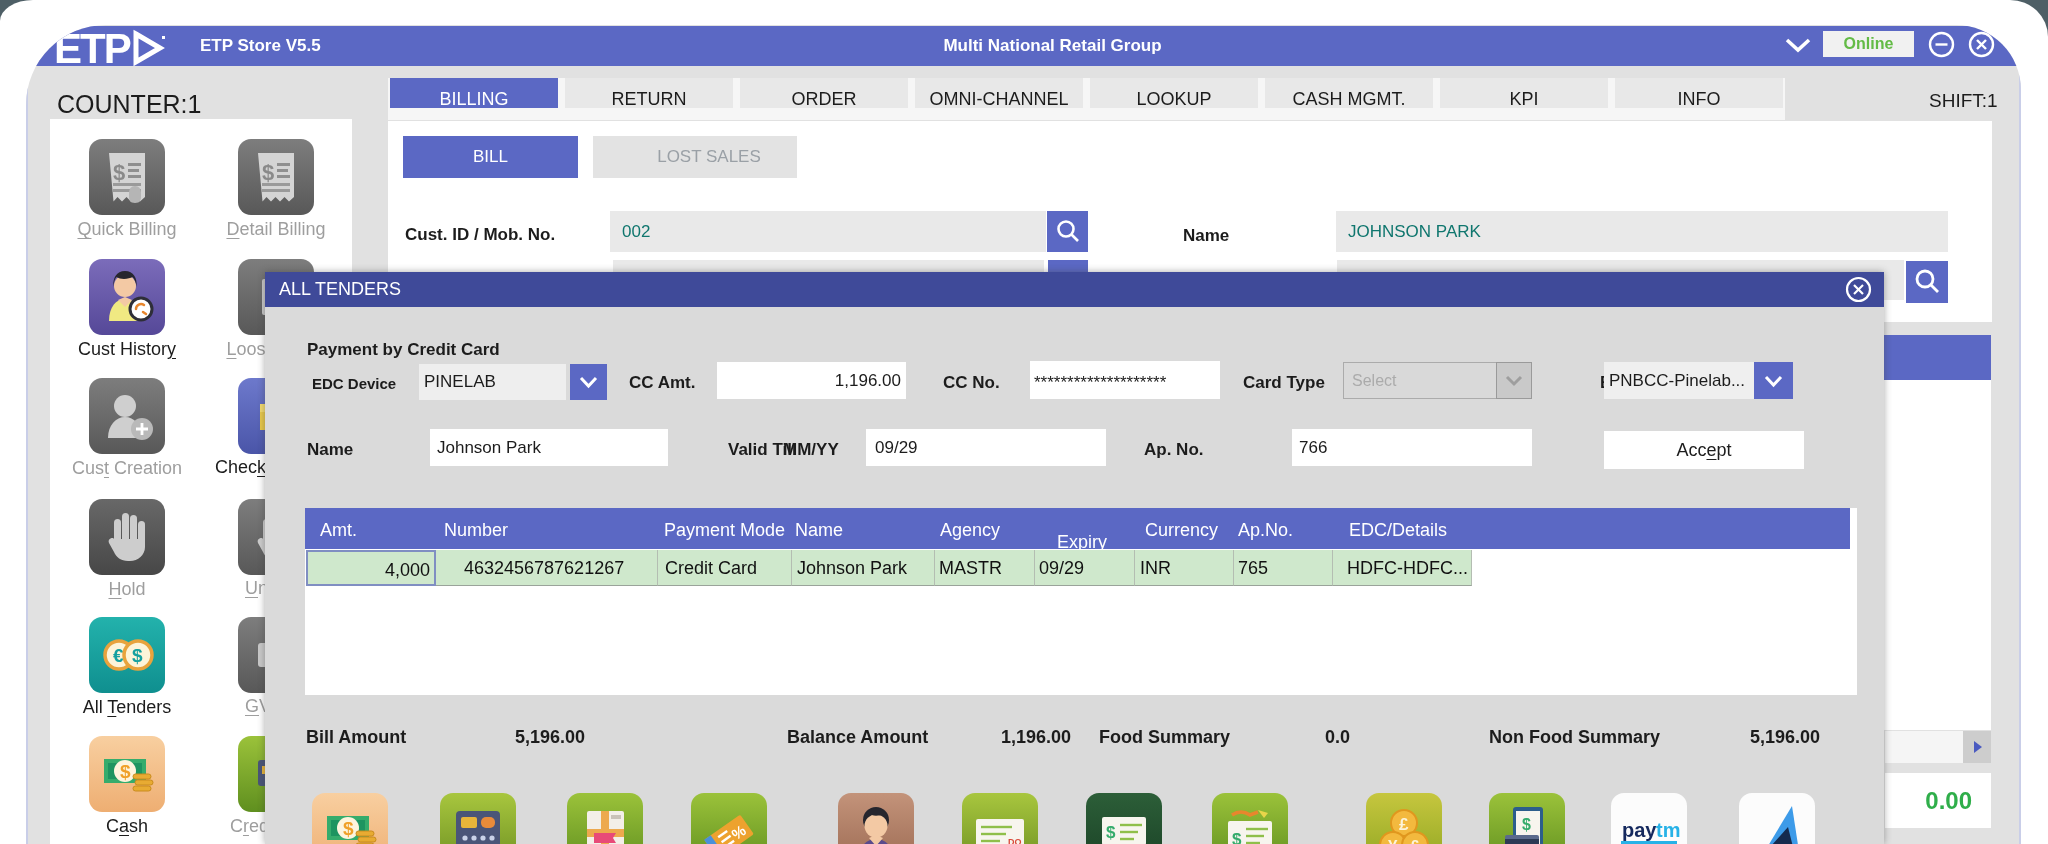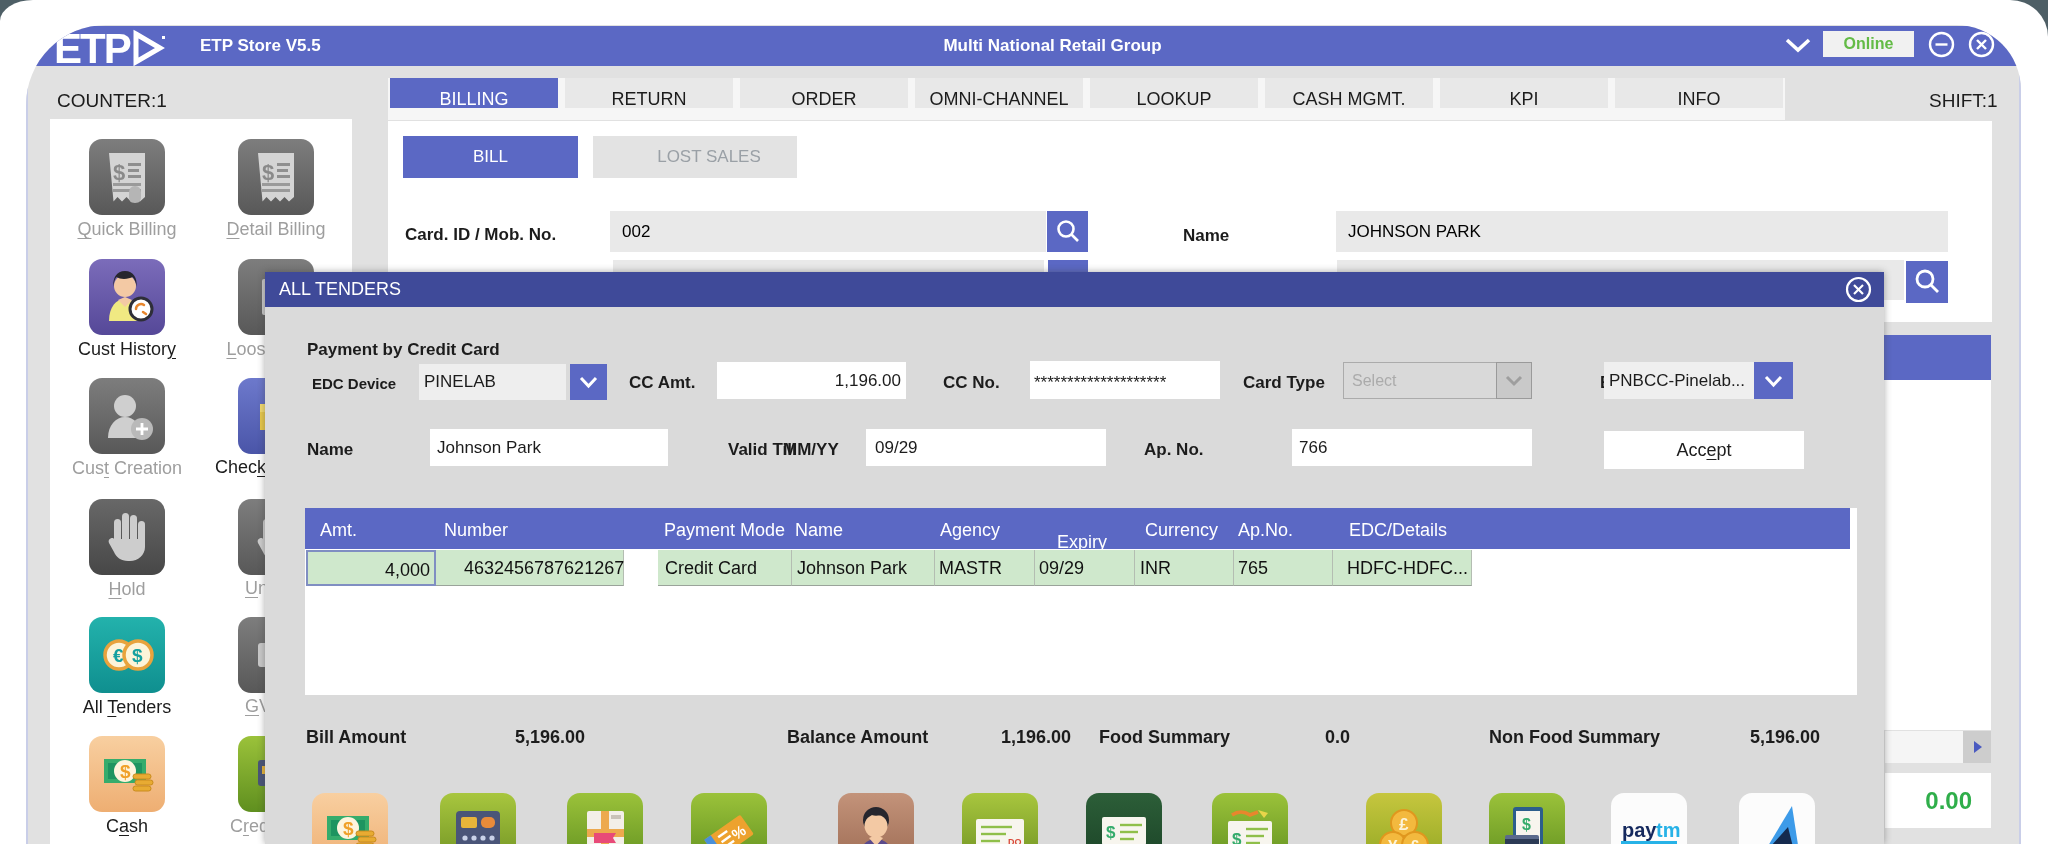--- a/index.html
+++ b/index.html
@@ -6,21 +6,21 @@
   html,body { width:2048px; height:844px; overflow:hidden; }
   body { background:#4e5f66; font-family:"Liberation Sans", sans-serif; }
   #root { position:relative; width:2048px; height:844px; overflow:hidden; }
   .abs { position:absolute; }
   .whitebg { left:0; top:0; width:2048px; height:844px; background:#fff; border-top-left-radius:33px 21px; border-top-right-radius:38px 37px; }
   .win { left:26px; top:25px; width:1995px; height:819px; background:#e1e1e1; border-radius:80px 65px 0 0; overflow:hidden; }
   .titlebar { left:0; top:1px; width:1995px; height:40px; background:#5b68c4; }
   .t17b { font-size:17px; font-weight:bold; color:#fff; }
   .lbl { font-size:17px; font-weight:bold; color:#1c1c1c; }
   .panel { background:#fff; }
-  .input { background:#e9e9e9; font-size:17px; color:#000000; }
+  .input { background:#e9e9e9; font-size:17px; color:#0f766e; }
   .tab { top:78px; height:30px; background:#e8e8e8; color:#1c1c1c; font-size:18px; text-align:center; line-height:42px; }
   .field { background:#fff; font-size:17px; color:#1c1c1c; }
   .blue { background:#5b68c4; }
   .slbl { width:140px; margin-left:-32px; text-align:center; font-size:18px; color:#1c1c1c; white-space:nowrap; }
   .slbl.dis { color:#9e9e9e; }
   .slbl u { text-underline-offset:3px; }
   .grc { top:0; height:36px; line-height:36px; background:#cfe8cc; border-right:1px solid #b4bdb2; border-bottom:1px solid #9aa39a; }
   #summary span { white-space:nowrap; }
 
 
@@ -52,21 +52,21 @@
       <circle cx="13.5" cy="13.5" r="11.5" fill="none" stroke="#fff" stroke-width="2.4"></circle>
       <line x1="7.5" y1="13.5" x2="19.5" y2="13.5" stroke="#fff" stroke-width="2.4"></line>
     </svg>
     <svg class="abs" style="left:198px;top:5px;" width="27" height="27" viewBox="0 0 27 27">
       <circle cx="13.5" cy="13.5" r="11.5" fill="none" stroke="#fff" stroke-width="2.4"></circle>
       <line x1="9" y1="9" x2="18" y2="18" stroke="#fff" stroke-width="2.4"></line>
       <line x1="18" y1="9" x2="9" y2="18" stroke="#fff" stroke-width="2.4"></line>
     </svg>
   </div>
 
-  <div class="abs" style="left:57px;top:90px;font-size:19px;color:#1c1c1c;">COUNTER:1</div>
+  <div class="abs" style="left:57px;top:90px;font-size:25px;color:#1c1c1c;">COUNTER:1</div>
   <div class="abs" style="left:1929px;top:90px;font-size:19px;color:#1c1c1c;">SHIFT:1</div>
   <div class="abs" style="left:388px;top:78px;width:1397px;height:42px;background:#f6f6f6;"></div>
   <div id="tabs">
     <div class="abs tab" style="left:390px;width:168px;background:#5b68c4;color:#fff;">BILLING</div>
     <div class="abs tab" style="left:565px;width:168px;">RETURN</div>
     <div class="abs tab" style="left:740px;width:168px;">ORDER</div>
     <div class="abs tab" style="left:915px;width:168px;">OMNI-CHANNEL</div>
     <div class="abs tab" style="left:1090px;width:168px;">LOOKUP</div>
     <div class="abs tab" style="left:1265px;width:168px;">CASH MGMT.</div>
     <div class="abs tab" style="left:1440px;width:168px;">KPI</div>
@@ -236,21 +236,21 @@
       <rect width="76" height="76" rx="13" fill="url(#grn)"></rect>
       <rect x="20" y="24" width="36" height="26" rx="3" fill="#4a5578"></rect>
       <rect x="24" y="30" width="12" height="8" fill="#e8b53a"></rect>
     </svg></div>
     <div class="abs slbl" style="left:89px;top:816px;">C<u>a</u>sh</div>
     <div class="abs slbl dis" style="left:238px;top:816px;">C<u>r</u>edit Card</div>
   </div>
   <div id="mainform">
     <div class="abs tab" style="left:403px;top:136px;width:175px;height:42px;background:#5b68c4;color:#fff;font-size:17px;line-height:42px;">BILL</div>
     <div class="abs tab" style="left:593px;top:136px;width:204px;height:42px;background:#e3e3e3;color:#9aa0a6;font-size:17px;line-height:42px;padding-left:28px;">LOST SALES</div>
-    <div class="abs lbl" style="left:405px;top:225px;">Card. ID / Mob. No.</div>
+    <div class="abs lbl" style="left:405px;top:225px;">Cust. ID / Mob. No.</div>
     <div class="abs input" style="left:610px;top:211px;width:436px;height:41px;line-height:41px;padding-left:12px;">002</div>
     <div class="abs blue" style="left:1047px;top:211px;width:41px;height:41px;"><svg width="41" height="41" viewBox="0 0 41 41">
           <circle cx="19" cy="18" r="7.5" fill="none" stroke="#fff" stroke-width="2.6"></circle>
           <line x1="24.5" y1="23.5" x2="31" y2="30" stroke="#fff" stroke-width="2.6"></line>
         </svg></div>
     <div class="abs lbl" style="left:1183px;top:226px;">Name</div>
     <div class="abs input" style="left:1336px;top:211px;width:612px;height:41px;line-height:41px;padding-left:12px;">JOHNSON PARK</div>
     <div class="abs input" style="left:613px;top:260px;width:431px;height:40px;"></div>
     <div class="abs blue" style="left:1048px;top:260px;width:40px;height:40px;"></div>
     <div class="abs input" style="left:1337px;top:260px;width:567px;height:40px;"></div>
@@ -315,21 +315,21 @@
       <span class="abs" style="left:359px;top:12px;">Payment Mode</span>
       <span class="abs" style="left:490px;top:12px;">Name</span>
       <span class="abs" style="left:635px;top:12px;">Agency</span>
       <span class="abs" style="left:752px;top:24px;">Expiry</span>
       <span class="abs" style="left:840px;top:12px;">Currency</span>
       <span class="abs" style="left:933px;top:12px;">Ap.No.</span>
       <span class="abs" style="left:1044px;top:12px;">EDC/Details</span>
     </div>
     <div id="tablerow" class="abs" style="left:306px;top:550px;height:38px;font-size:18px;color:#111;">
       <span class="abs grc" style="left:0;width:130px;text-align:right;padding-right:4px;border:2px solid #808ec2;border-bottom:2px solid #808ec2;">4,000</span>
-      <span class="abs grc" style="left:130px;width:188px;padding-left:28px;">4632456787621267</span>
+      <span class="abs grc" style="left:130px;width:222px;padding-left:28px;">4632456787621267</span>
       <span class="abs grc" style="left:352px;width:134px;padding-left:7px;">Credit Card</span>
       <span class="abs grc" style="left:486px;width:143px;padding-left:5px;">Johnson Park</span>
       <span class="abs grc" style="left:629px;width:100px;padding-left:4px;">MASTR</span>
       <span class="abs grc" style="left:729px;width:100px;padding-left:4px;">09/29</span>
       <span class="abs grc" style="left:829px;width:99px;padding-left:5px;">INR</span>
       <span class="abs grc" style="left:928px;width:99px;padding-left:4px;">765</span>
       <span class="abs grc" style="left:1027px;width:139px;padding-left:14px;">HDFC-HDFC...</span>
     </div>
 
     <div id="summary" class="abs" style="left:0;top:727px;font-size:18px;font-weight:bold;color:#1c1c1c;">

